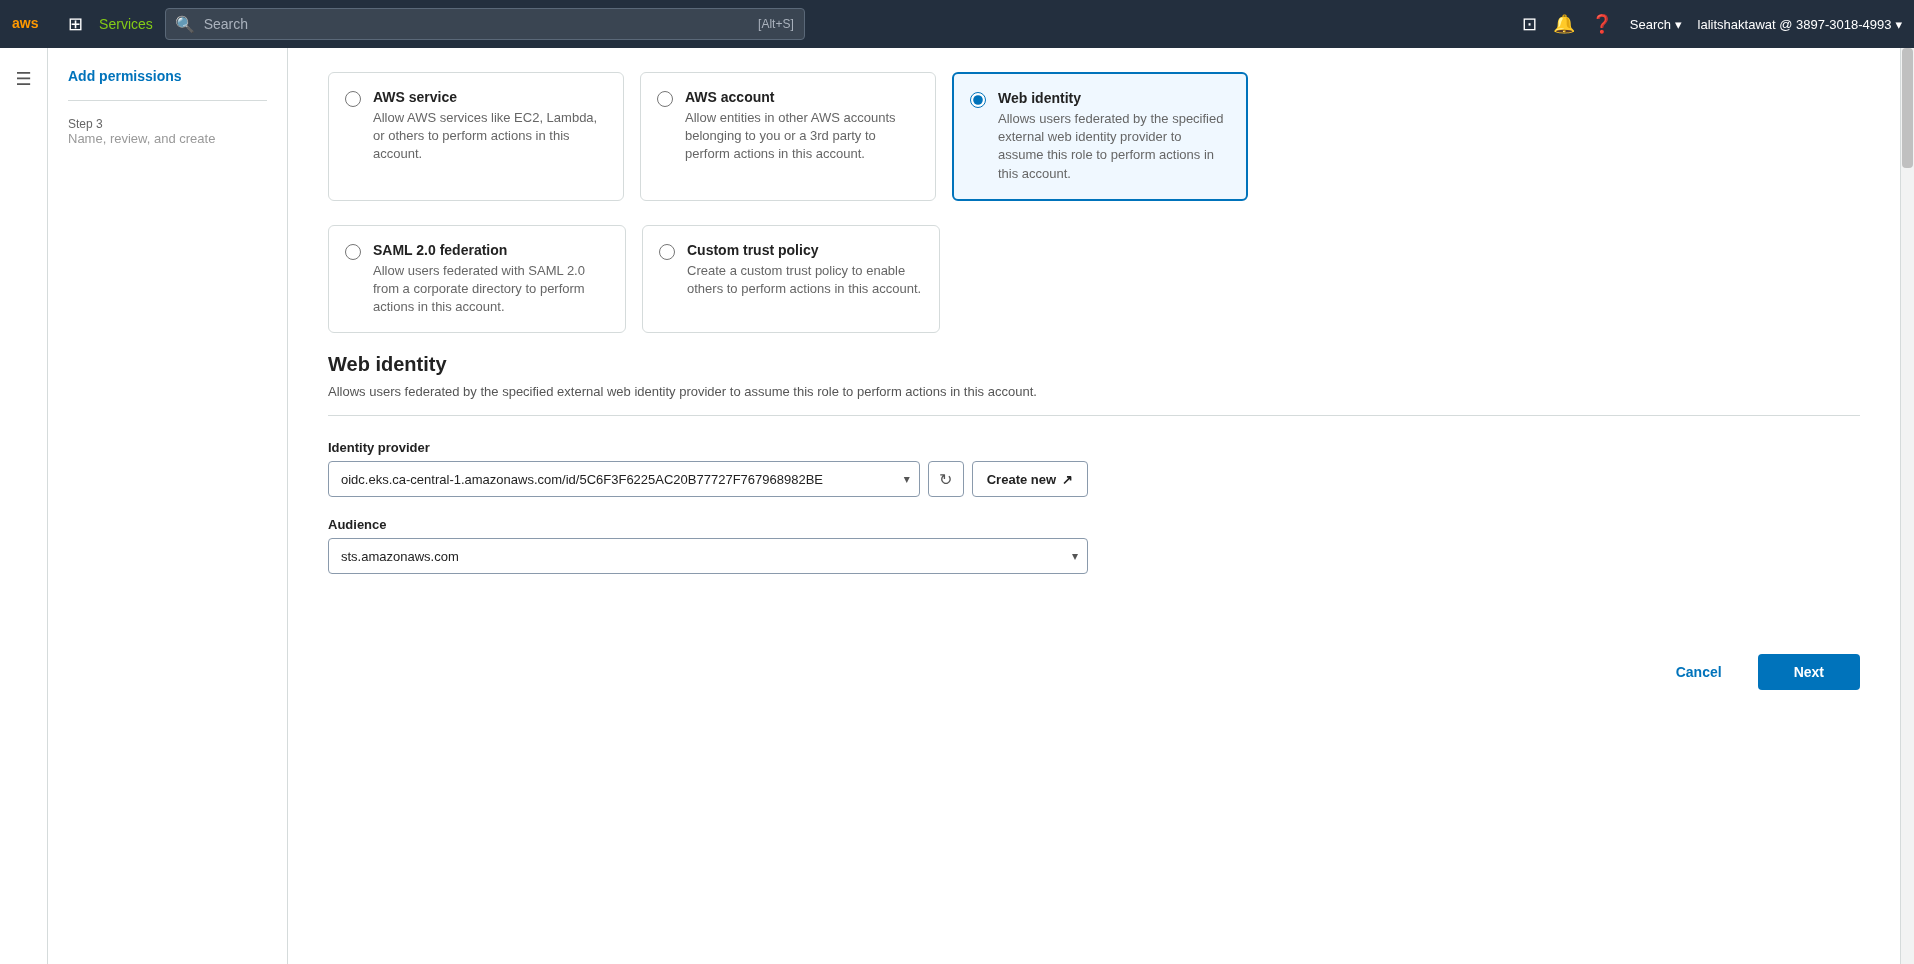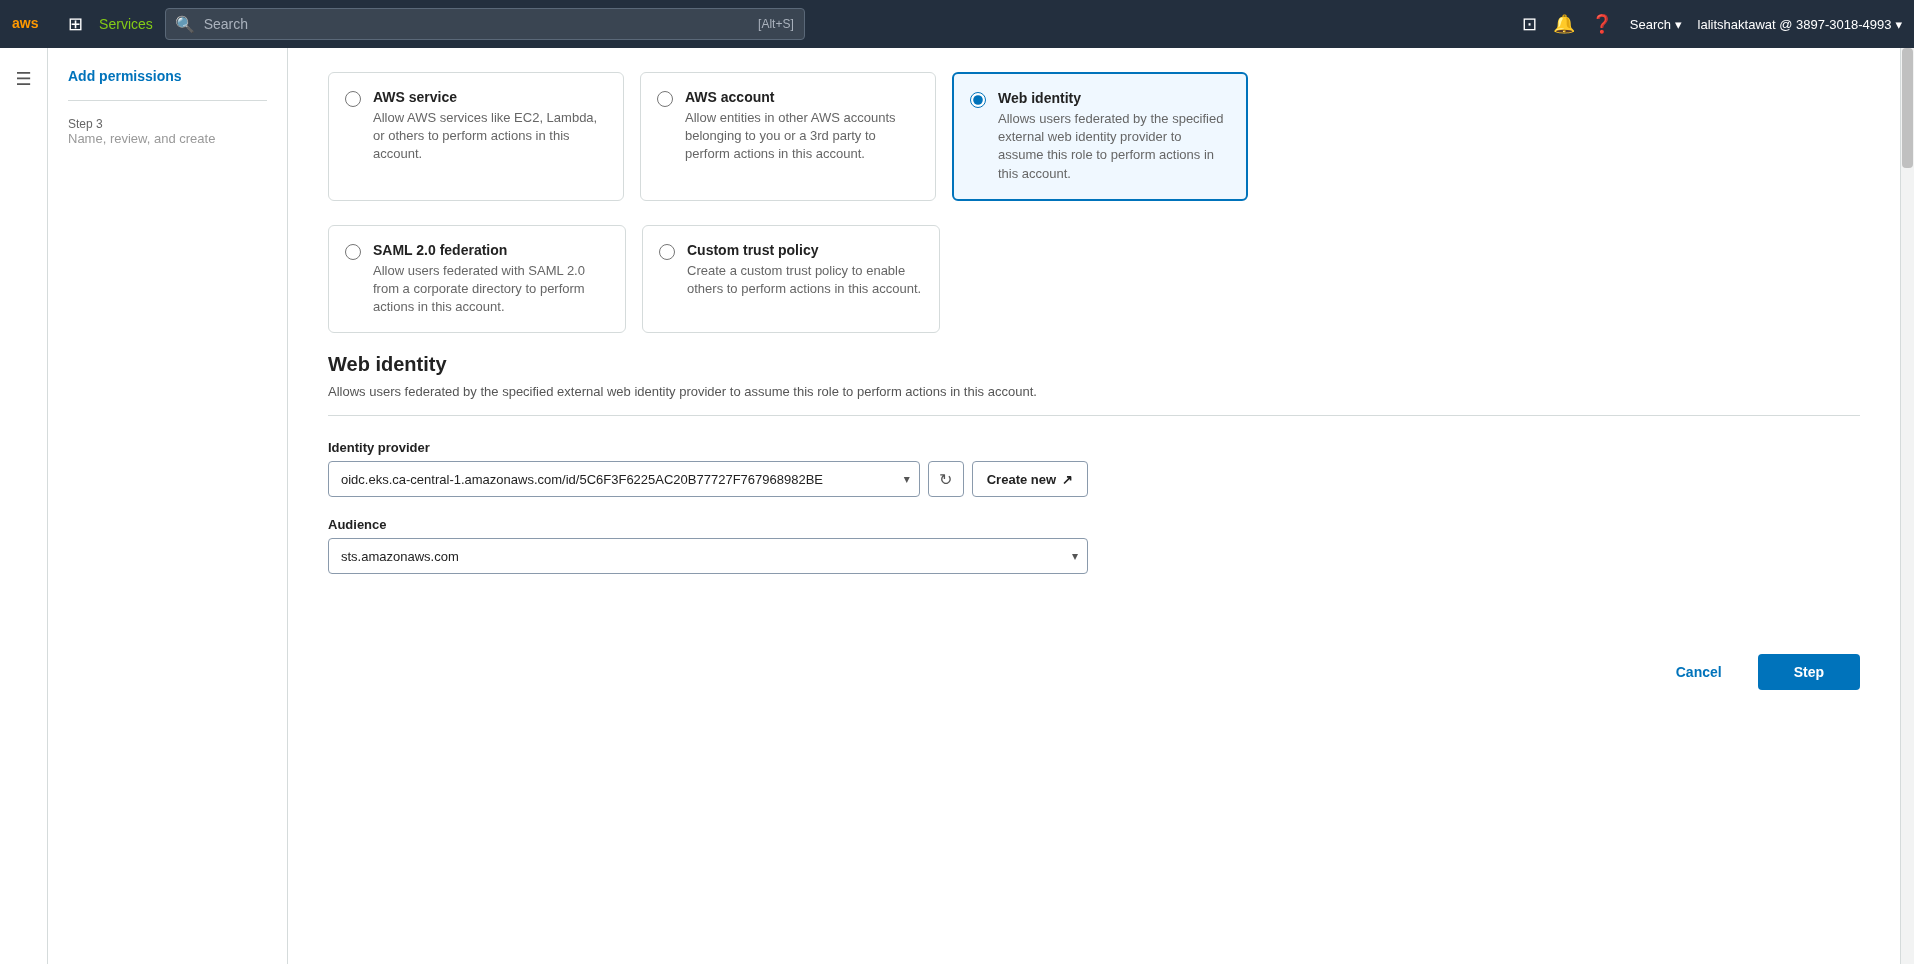--- a/index.html
+++ b/index.html
@@ -382,21 +382,21 @@
           <select>
             <option>sts.amazonaws.com</option>
           </select>
           <span class="select-arrow">▾</span>
         </div>
       </div>
     </div>
 
     <div class="footer-actions">
       <button class="cancel-btn">Cancel</button>
-      <button class="next-btn">Step</button>
+      <button class="next-btn">Next</button>
     </div>
 
   </main>
 
   <div class="scrollbar-area">
     <div class="scrollbar-thumb"></div>
   </div>
 </div>
 
 </body></html>

